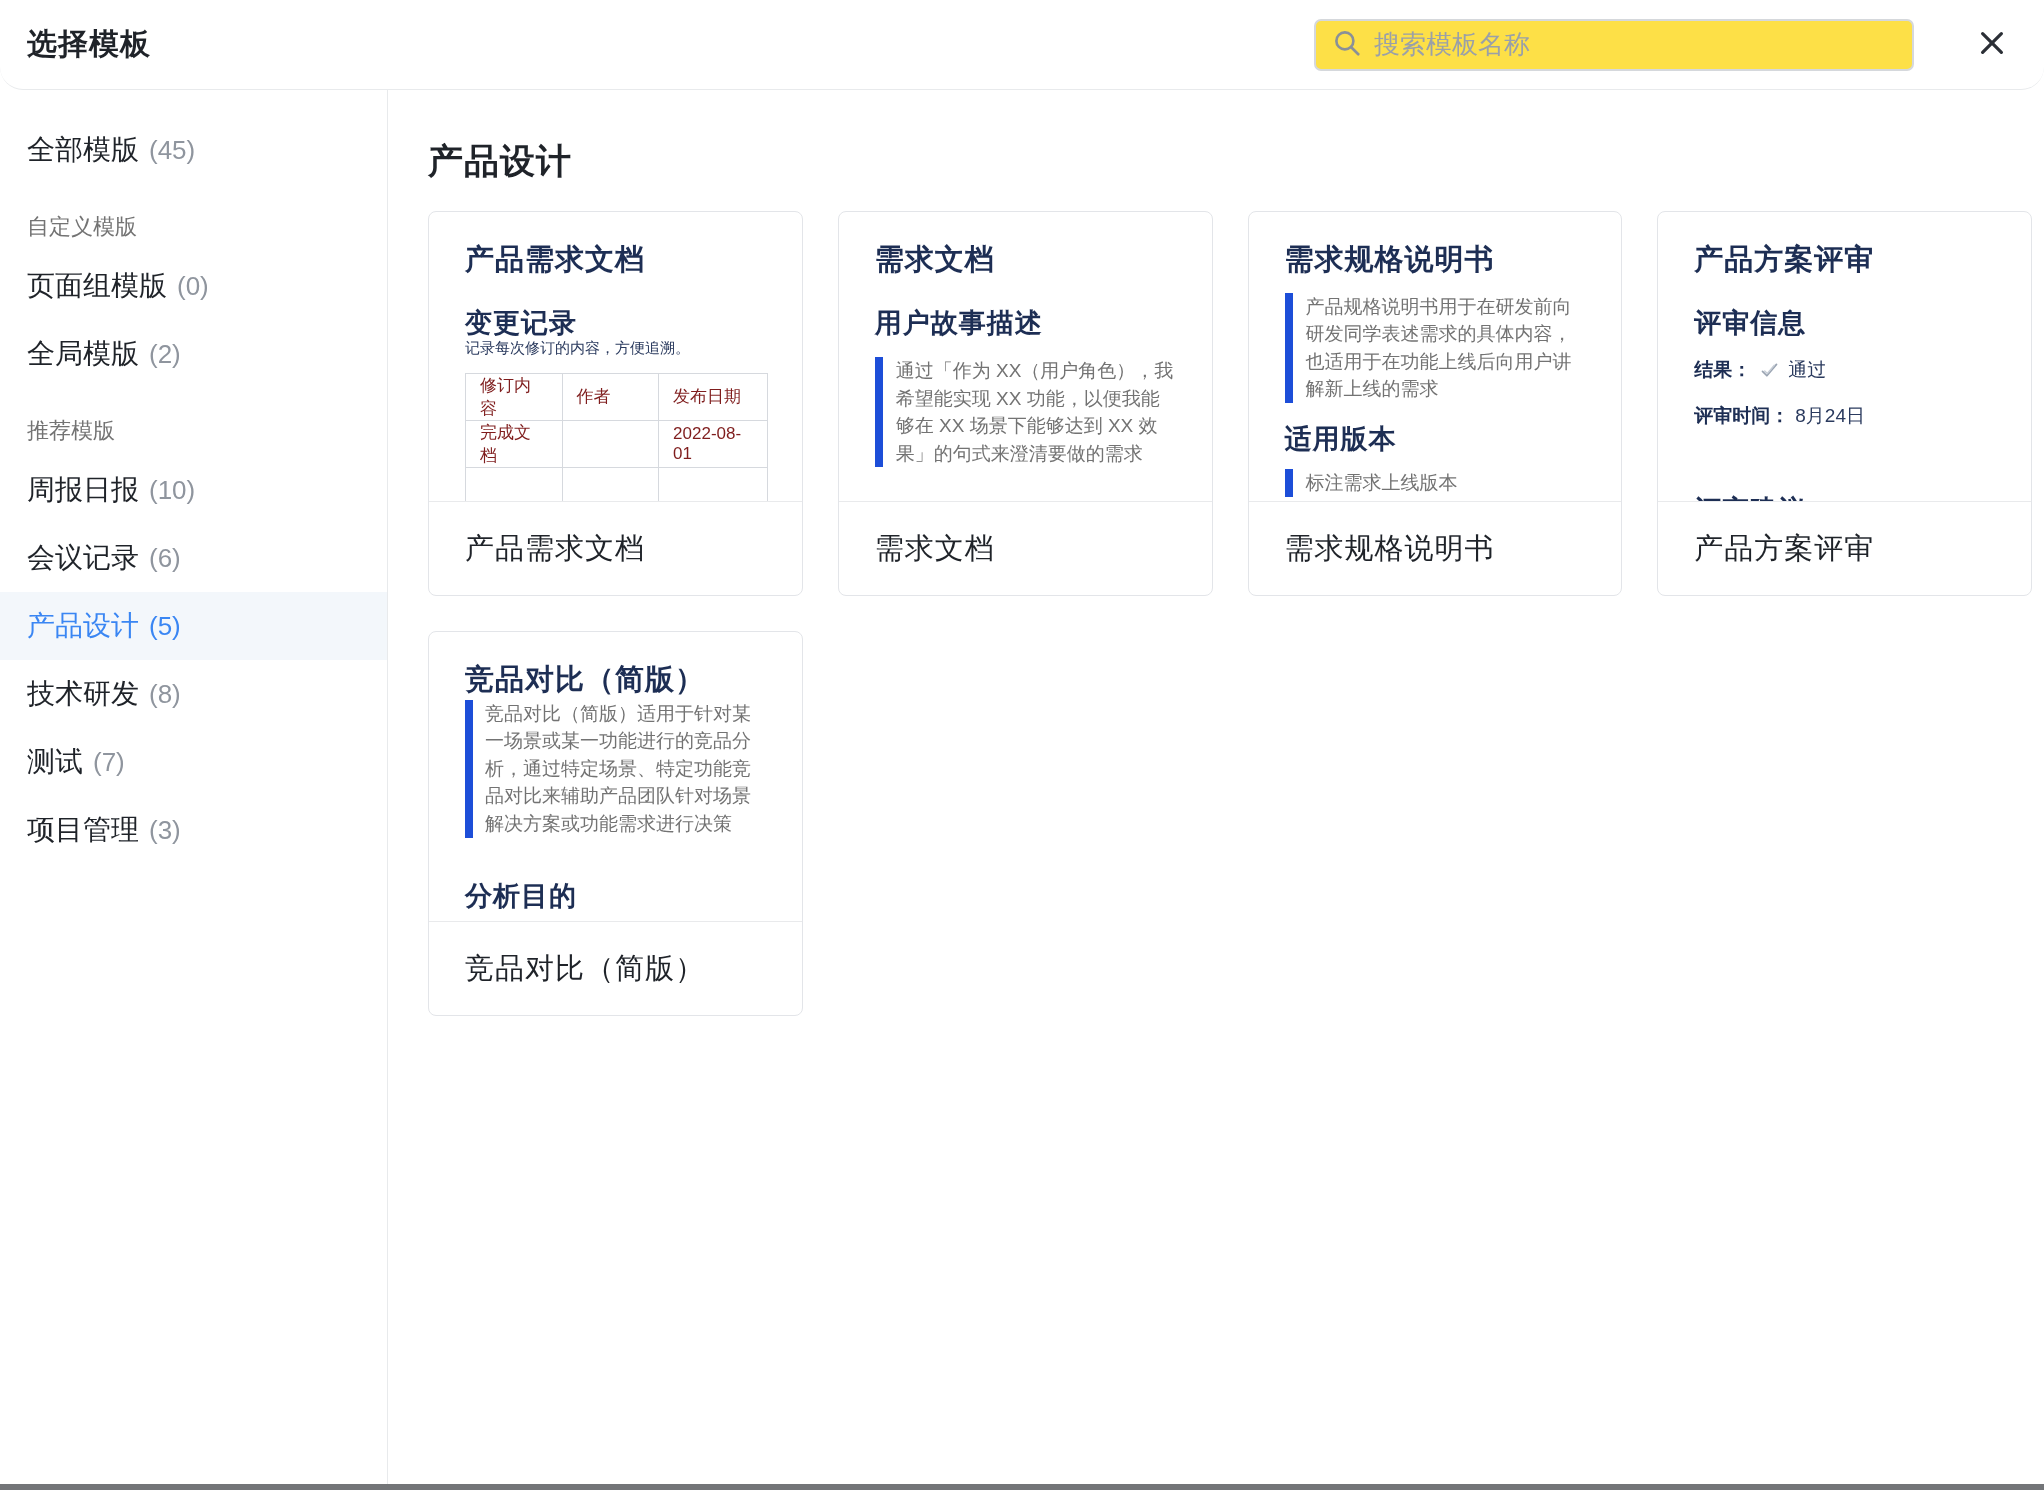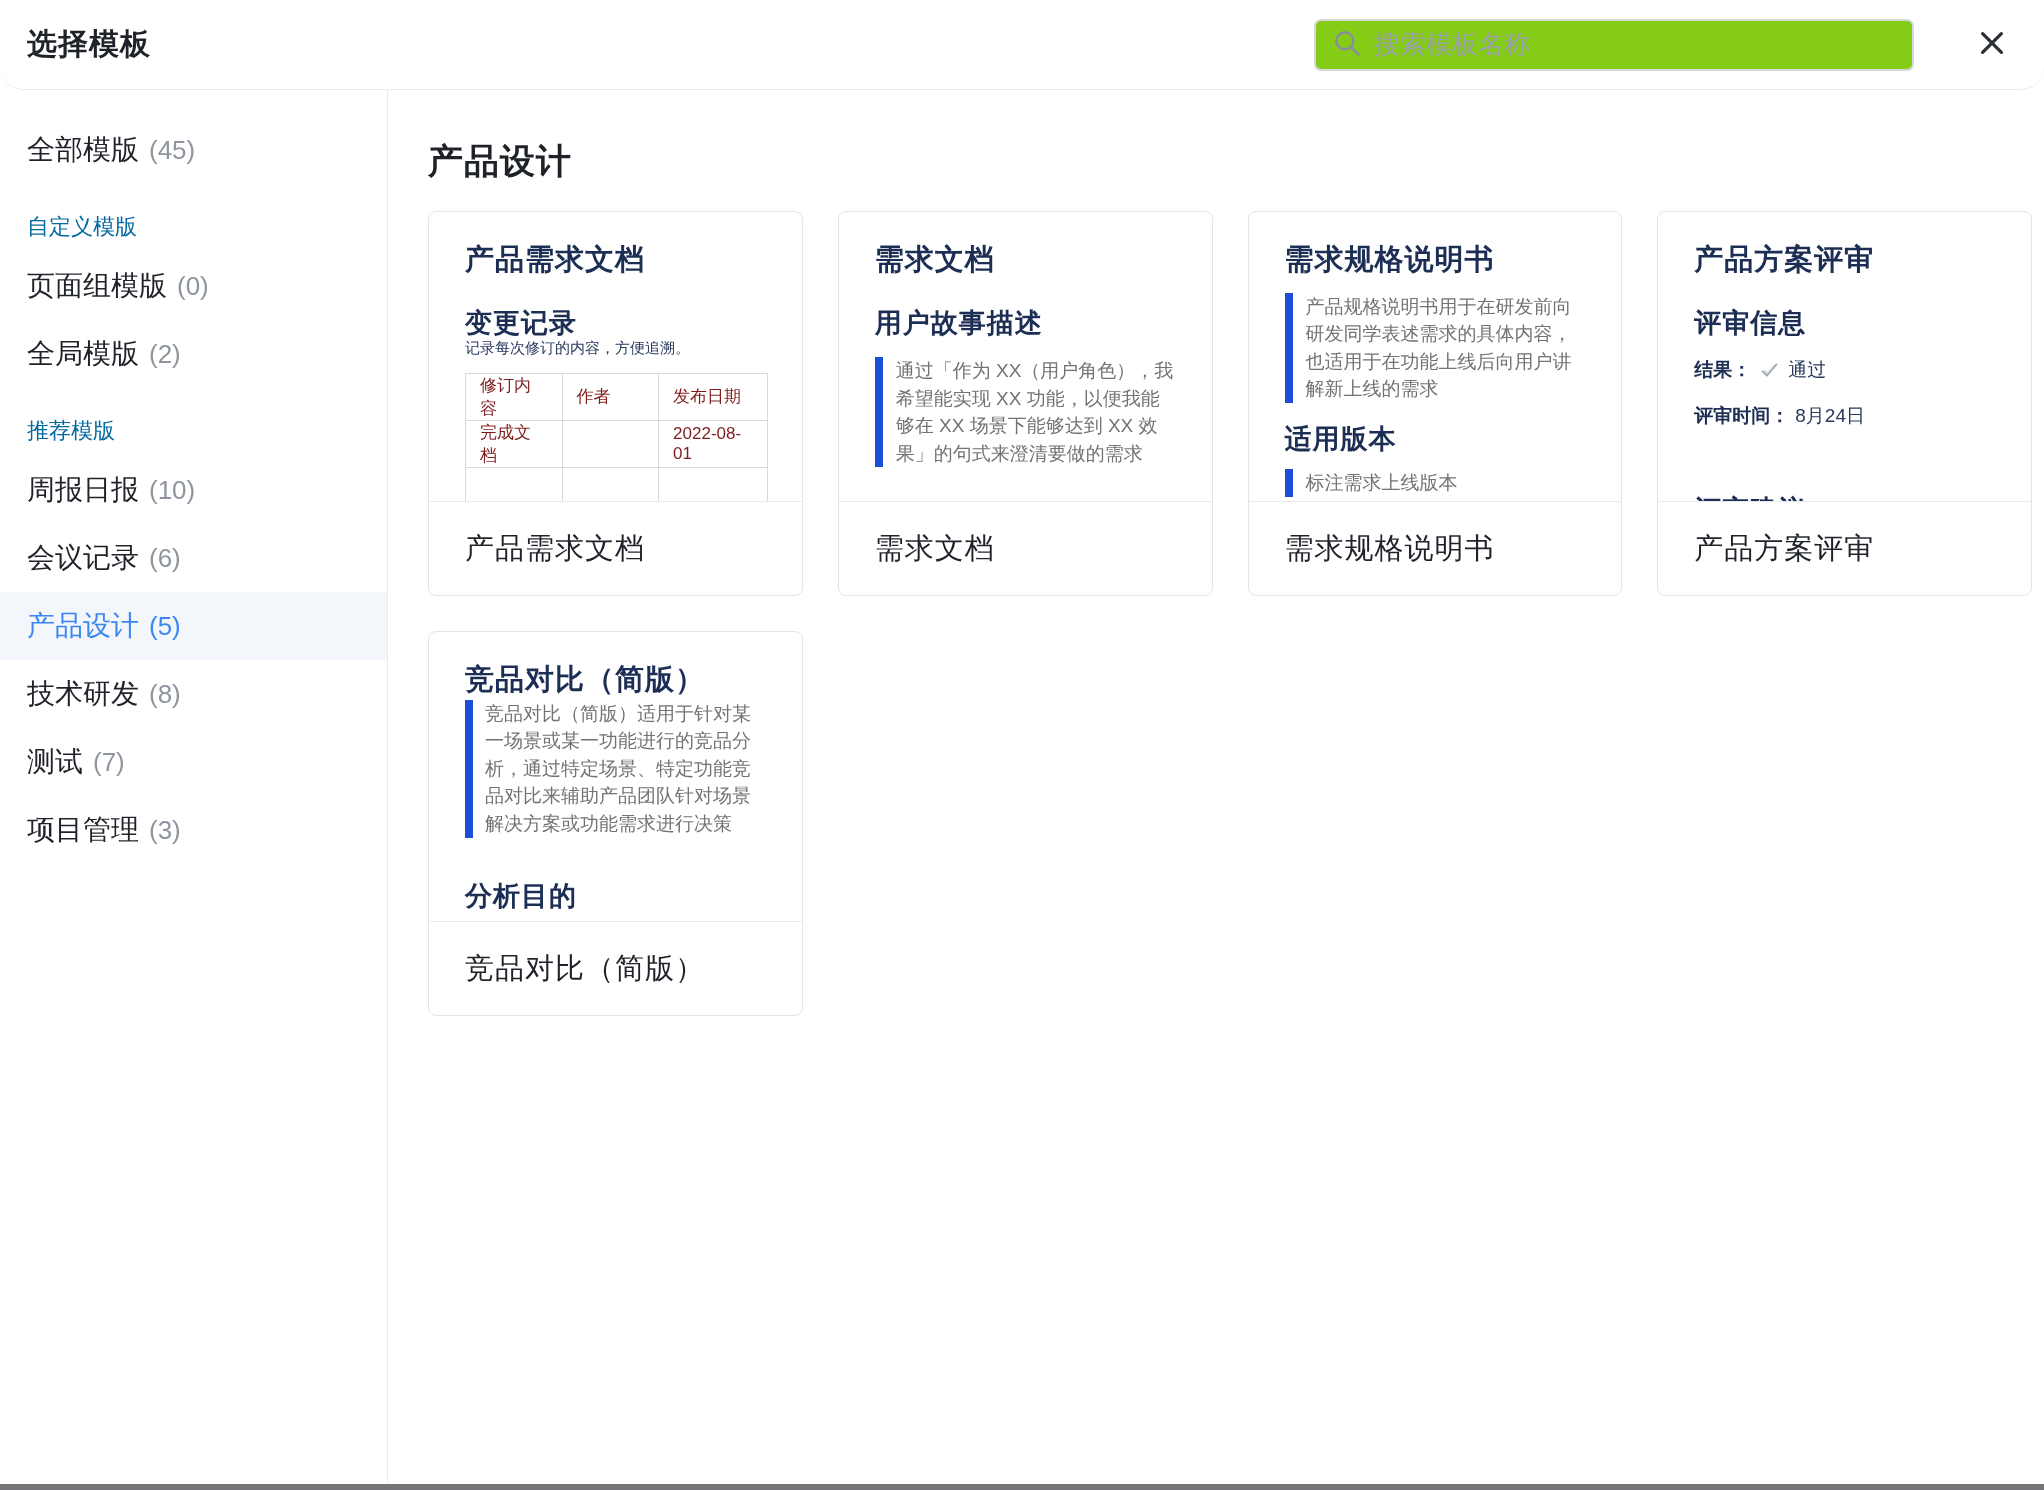--- a/index.html
+++ b/index.html
@@ -26,21 +26,21 @@
     margin-left: auto;
     width: 600px;
     height: 52px;
     border: 2px solid #d5d8dc;
     border-radius: 7px;
     display: flex;
     align-items: center;
     padding: 0 16px;
     gap: 12px;
     margin-right: 56px;
-    background: #84cc16;
+    background: #fde047;
   }
   .search-box input {
     border: none; outline: none;
     flex: 1;
     font-size: 26px;
     color: #1f2329;
     font-family: inherit;
     background: transparent;
   }
   .search-box input::placeholder { color: #9aa0a8; }
@@ -74,21 +74,21 @@
   .side-item .count { color: #8f959e; margin-left: 10px; font-size: 26px; }
   .side-item.selected { background: #f3f7fb; }
   .side-item.selected, .side-item.selected .count { color: #3a86f3; }
   .side-section {
     height: 50px;
     margin-top: 18px;
     display: flex;
     align-items: center;
     padding-left: 27px;
     font-size: 22px;
-    color: #0369a1;
+    color: #737373;
   }
 
   
   .content { flex: 1; padding: 48px 12px 0 40px; }
   .page-heading { font-size: 35px; font-weight: 700; color: #1f2329; margin-bottom: 26px; letter-spacing: 1px; }
 
   .cards {
     display: grid;
     grid-template-columns: repeat(4, 1fr);
     column-gap: 35px;

